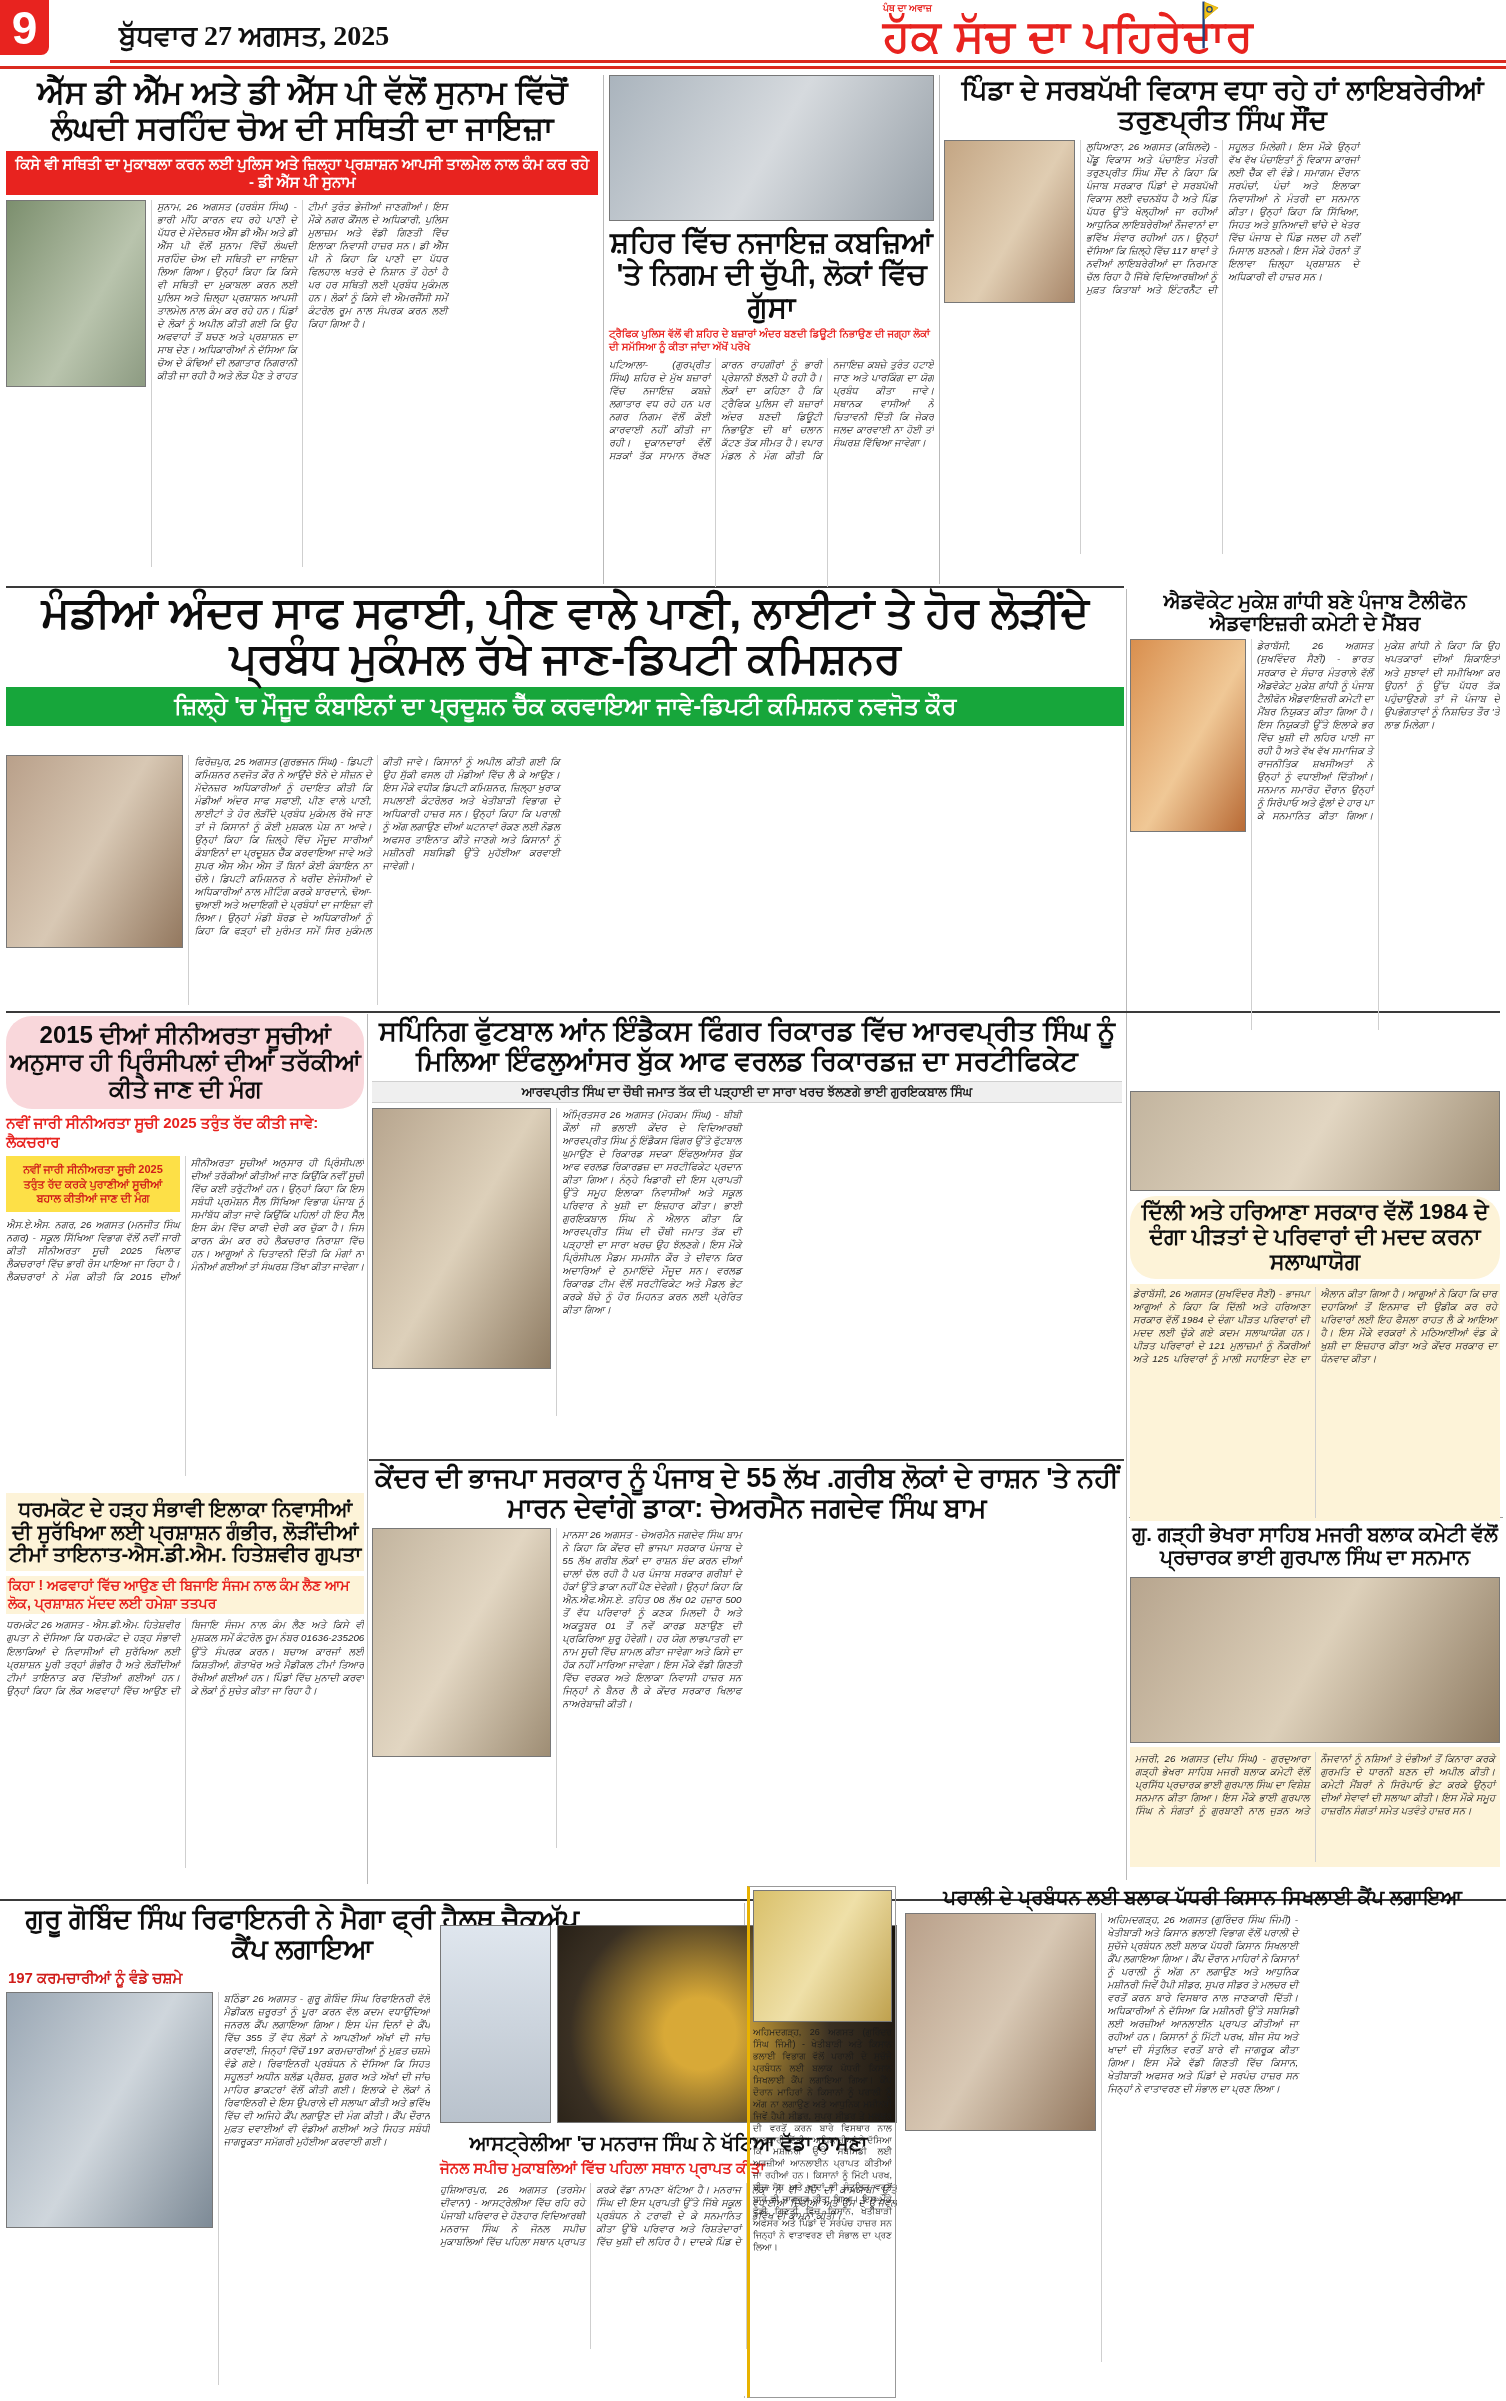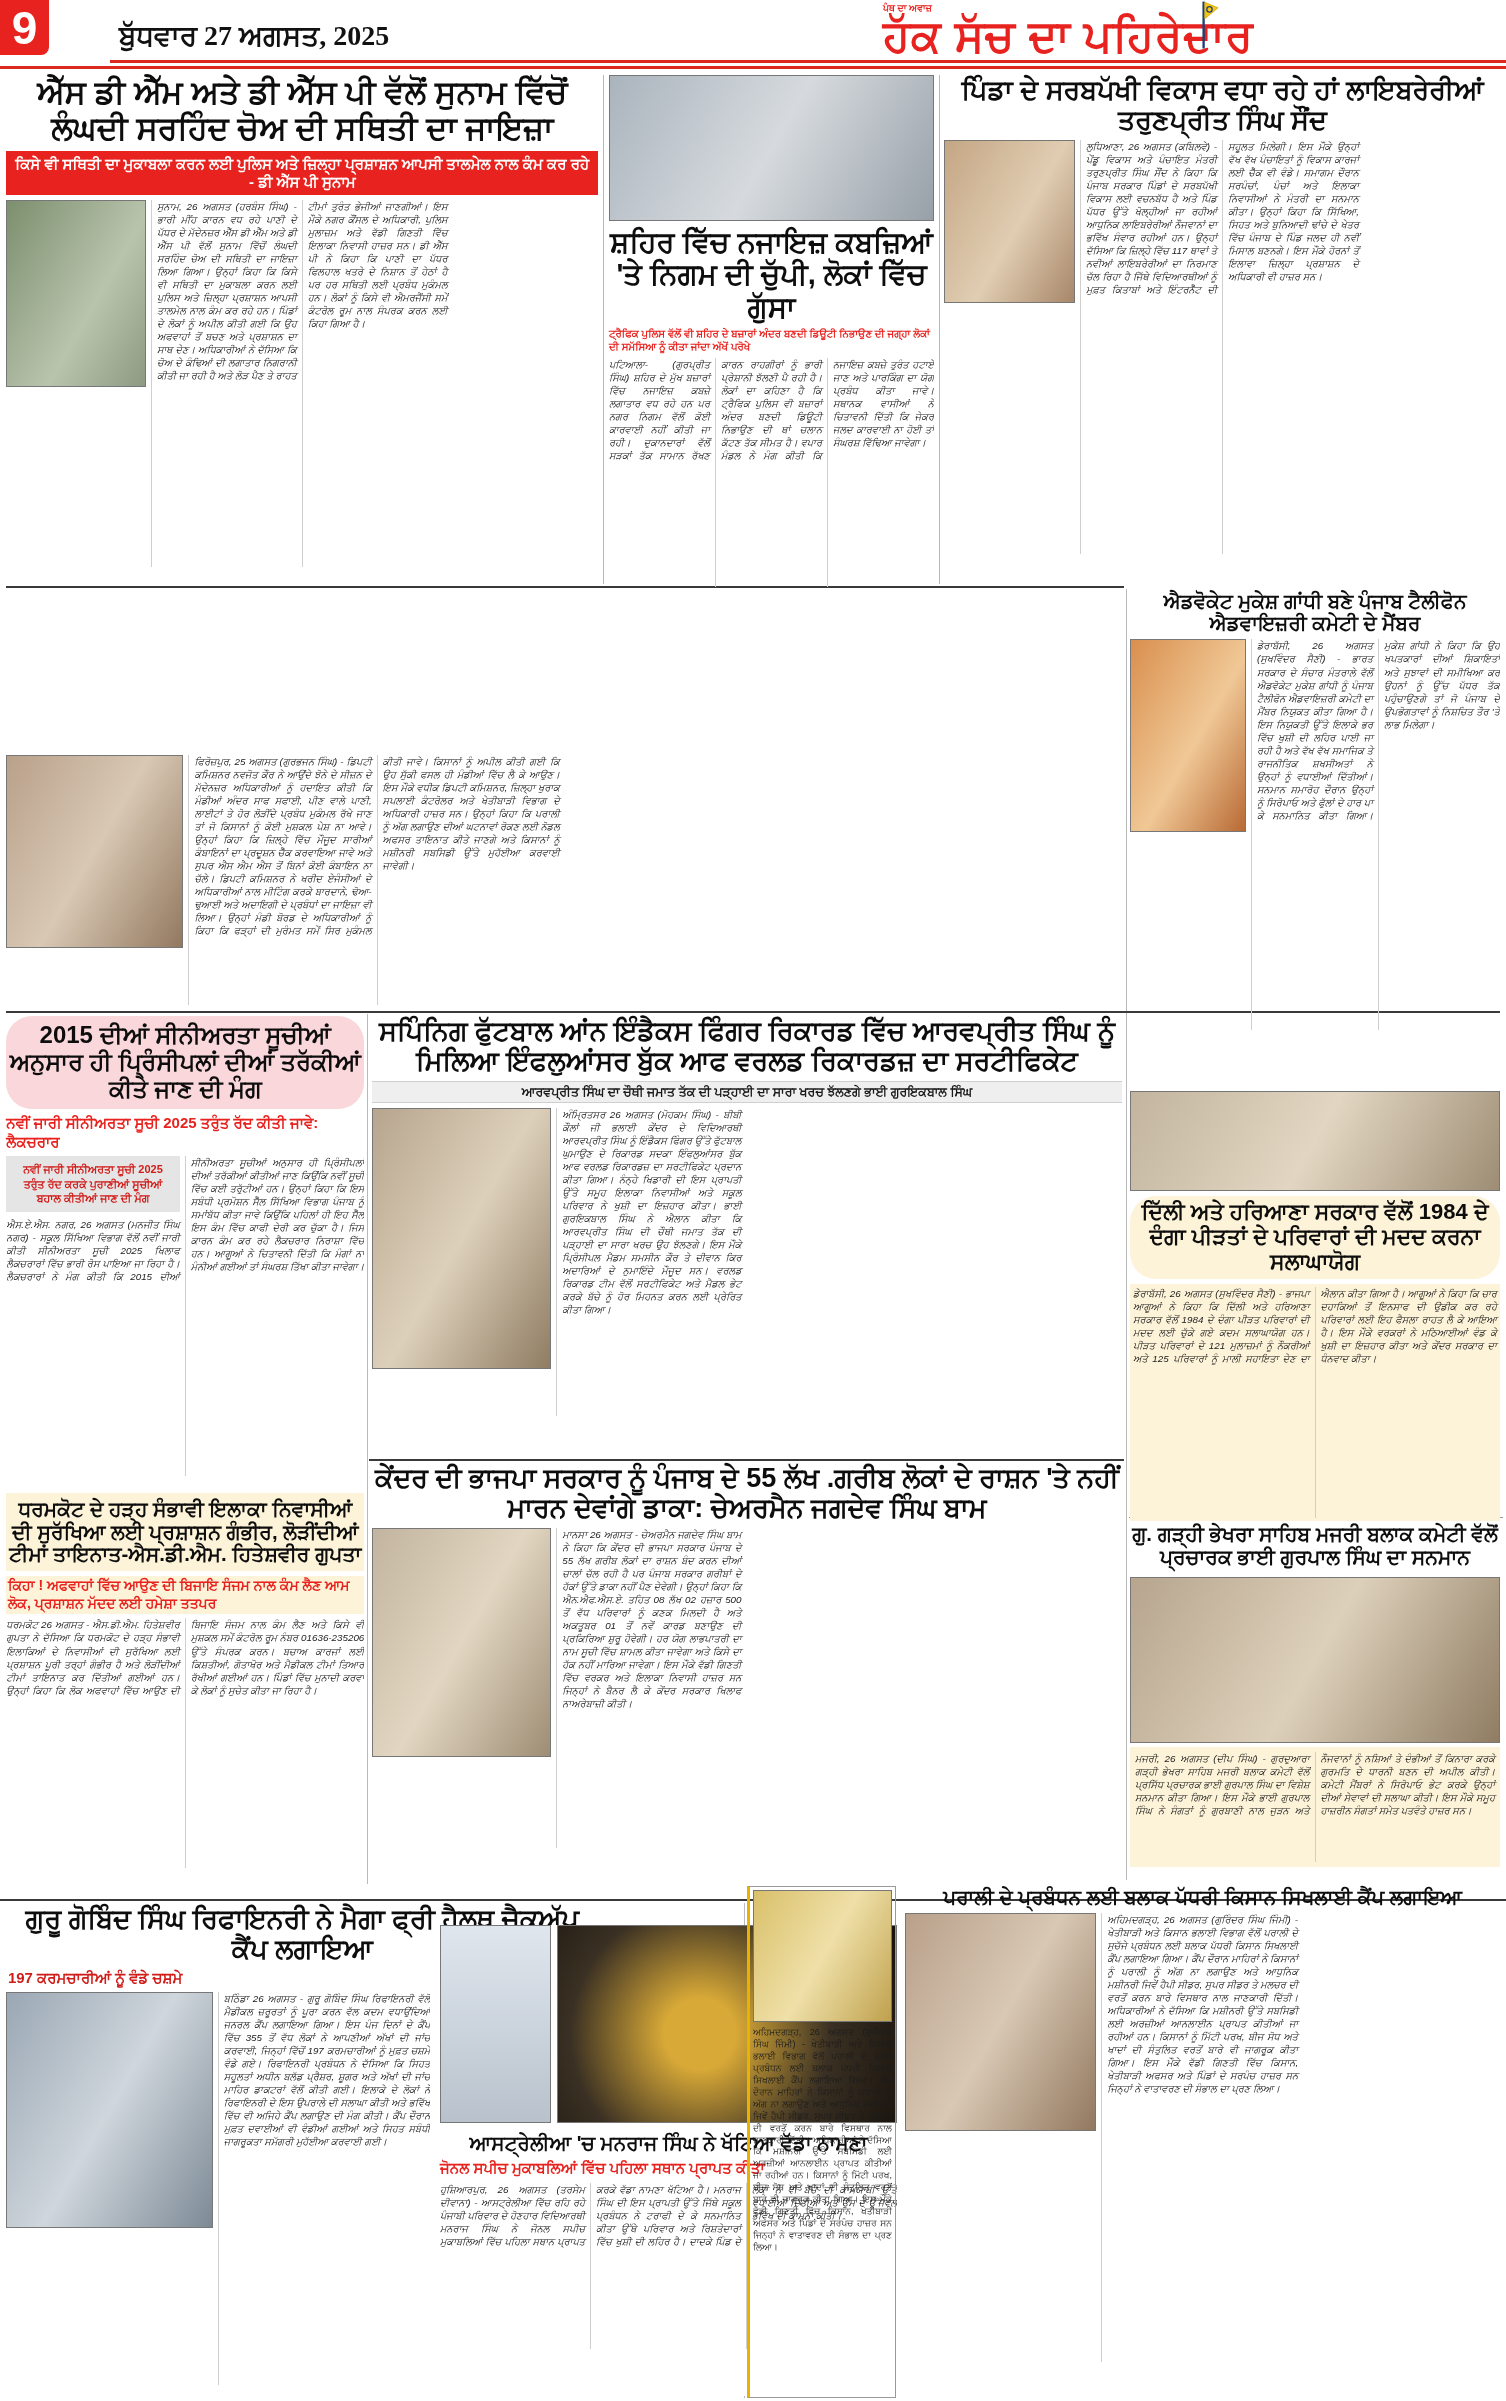--- a/index.html
+++ b/index.html
@@ -30,21 +30,21 @@
   .hl-banner{font-size:43px;line-height:1.08;}
   .redbar{background:#e8231f;color:#fff;font-weight:bold;font-size:15px;text-align:center;
           padding:3.9px 4.7px;margin-bottom:4.7px;}
   .redtextbar{color:#e8231f;font-weight:bold;font-size:13.3px;text-align:left;margin:1.6px 0 4.7px 0;line-height:1.25;}
   .greenbar{background:#17a63b;color:#fff;font-weight:bold;font-size:23.6px;text-align:center;
             padding:6.3px 3.1px;}
   .graybar{background:#efefef;color:#1a1a1a;font-weight:bold;font-size:12.6px;text-align:center;
            padding:2.4px 3.1px;margin-bottom:4.7px;border-top:0.8px solid #cfcfcf;border-bottom:0.8px solid #cfcfcf;}
   .cream{background:#fdf3d8;}
   .pinkhead{background:#f9d7db;padding:6.3px 3.1px;}
-  .yellowbox{background:#e5e5e5;color:#d01d1a;font-weight:bold;font-size:11px;line-height:1.3;
+  .yellowbox{background:#fde047;color:#d01d1a;font-weight:bold;font-size:11px;line-height:1.3;
              padding:6.3px;margin:0 0 6.3px 0;break-inside:avoid;text-align:center;}
   .body{font-size:9.8px;line-height:1.33;text-align:justify;color:#1c1c1c;}
   .cols-2{column-count:2;column-gap:11px;column-rule:0.8px solid #cfcfcf;}
   .cols-3{column-count:3;column-gap:11px;column-rule:0.8px solid #cfcfcf;}
   .cols-4{column-count:4;column-gap:11px;column-rule:0.8px solid #cfcfcf;}
   .cols-6{column-count:6;column-gap:11px;column-rule:0.8px solid #cfcfcf;}
   .body p{margin:0;font-style:italic;}
   .photo{width:100%;border:0.8px solid #777;box-sizing:border-box;margin:0 0 4.7px 0;break-inside:avoid;}
   .ph-flood{background:linear-gradient(120deg,#7c8f6e,#b9c4ad 60%,#8d9b82);}
   .ph-street{background:linear-gradient(120deg,#aab4bd,#d6dade 50%,#97a0a8);}
@@ -119,20 +119,24 @@
   </section>
 
   <section class="art" style="left:944px;top:75px;width:557px;height:509px">
     <h1 class="hl hl-lg">ਪਿੰਡਾ ਦੇ ਸਰਬਪੱਖੀ ਵਿਕਾਸ ਵਧਾ ਰਹੇ ਹਾਂ ਲਾਇਬਰੇਰੀਆਂ ਤਰੁਣਪ੍ਰੀਤ ਸਿੰਘ ਸੌਂਦ</h1>
     <div class="body cols-4" style="height:414px;overflow:hidden">
       <div class="photo ph-indoor" style="height:163px"></div>
       <p>ਲੁਧਿਆਣਾ, 26 ਅਗਸਤ (ਕਬਿਲਵੇ) - ਪੇਂਡੂ ਵਿਕਾਸ ਅਤੇ ਪੰਚਾਇਤ ਮੰਤਰੀ ਤਰੁਣਪ੍ਰੀਤ ਸਿੰਘ ਸੌਂਦ ਨੇ ਕਿਹਾ ਕਿ ਪੰਜਾਬ ਸਰਕਾਰ ਪਿੰਡਾਂ ਦੇ ਸਰਬਪੱਖੀ ਵਿਕਾਸ ਲਈ ਵਚਨਬੱਧ ਹੈ ਅਤੇ ਪਿੰਡ ਪੱਧਰ ਉੱਤੇ ਖੋਲ੍ਹੀਆਂ ਜਾ ਰਹੀਆਂ ਆਧੁਨਿਕ ਲਾਇਬਰੇਰੀਆਂ ਨੌਜਵਾਨਾਂ ਦਾ ਭਵਿੱਖ ਸੰਵਾਰ ਰਹੀਆਂ ਹਨ। ਉਨ੍ਹਾਂ ਦੱਸਿਆ ਕਿ ਜ਼ਿਲ੍ਹੇ ਵਿੱਚ 117 ਥਾਵਾਂ ਤੇ ਨਵੀਆਂ ਲਾਇਬਰੇਰੀਆਂ ਦਾ ਨਿਰਮਾਣ ਚੱਲ ਰਿਹਾ ਹੈ ਜਿੱਥੇ ਵਿਦਿਆਰਥੀਆਂ ਨੂੰ ਮੁਫ਼ਤ ਕਿਤਾਬਾਂ ਅਤੇ ਇੰਟਰਨੈੱਟ ਦੀ ਸਹੂਲਤ ਮਿਲੇਗੀ। ਇਸ ਮੌਕੇ ਉਨ੍ਹਾਂ ਵੱਖ ਵੱਖ ਪੰਚਾਇਤਾਂ ਨੂੰ ਵਿਕਾਸ ਕਾਰਜਾਂ ਲਈ ਚੈੱਕ ਵੀ ਵੰਡੇ। ਸਮਾਗਮ ਦੌਰਾਨ ਸਰਪੰਚਾਂ, ਪੰਚਾਂ ਅਤੇ ਇਲਾਕਾ ਨਿਵਾਸੀਆਂ ਨੇ ਮੰਤਰੀ ਦਾ ਸਨਮਾਨ ਕੀਤਾ। ਉਨ੍ਹਾਂ ਕਿਹਾ ਕਿ ਸਿੱਖਿਆ, ਸਿਹਤ ਅਤੇ ਬੁਨਿਆਦੀ ਢਾਂਚੇ ਦੇ ਖੇਤਰ ਵਿੱਚ ਪੰਜਾਬ ਦੇ ਪਿੰਡ ਜਲਦ ਹੀ ਨਵੀਂ ਮਿਸਾਲ ਬਣਨਗੇ। ਇਸ ਮੌਕੇ ਹੋਰਨਾਂ ਤੋਂ ਇਲਾਵਾ ਜ਼ਿਲ੍ਹਾ ਪ੍ਰਸ਼ਾਸ਼ਨ ਦੇ ਅਧਿਕਾਰੀ ਵੀ ਹਾਜ਼ਰ ਸਨ।</p>
     </div>
   </section>
 
+  <section class="art" style="left:6.3px;top:589px;width:1118px;height:162px">
+    <h1 class="hl hl-banner">ਮੰਡੀਆਂ ਅੰਦਰ ਸਾਫ ਸਫਾਈ, ਪੀਣ ਵਾਲੇ ਪਾਣੀ, ਲਾਈਟਾਂ ਤੇ ਹੋਰ ਲੋੜੀਂਦੇ ਪ੍ਰਬੰਧ ਮੁਕੰਮਲ ਰੱਖੇ ਜਾਣ-ਡਿਪਟੀ ਕਮਿਸ਼ਨਰ</h1>
+    <div class="greenbar">ਜ਼ਿਲ੍ਹੇ 'ਚ ਮੌਜੂਦ ਕੰਬਾਇਨਾਂ ਦਾ ਪ੍ਰਦੂਸ਼ਨ ਚੈੱਕ ਕਰਵਾਇਆ ਜਾਵੇ-ਡਿਪਟੀ ਕਮਿਸ਼ਨਰ ਨਵਜੋਤ ਕੌਰ</div>
+  </section>
 
   <section class="art" style="left:6.3px;top:755px;width:1118px;height:253px">
     <div class="body cols-6" style="height:250px;overflow:hidden">
       <div class="photo ph-meeting" style="height:193px"></div>
       <p>ਫਿਰੋਜ਼ਪੁਰ, 25 ਅਗਸਤ (ਗੁਰਭਜਨ ਸਿੰਘ) - ਡਿਪਟੀ ਕਮਿਸ਼ਨਰ ਨਵਜੋਤ ਕੌਰ ਨੇ ਆਉਂਦੇ ਝੋਨੇ ਦੇ ਸੀਜ਼ਨ ਦੇ ਮੱਦੇਨਜ਼ਰ ਅਧਿਕਾਰੀਆਂ ਨੂੰ ਹਦਾਇਤ ਕੀਤੀ ਕਿ ਮੰਡੀਆਂ ਅੰਦਰ ਸਾਫ ਸਫਾਈ, ਪੀਣ ਵਾਲੇ ਪਾਣੀ, ਲਾਈਟਾਂ ਤੇ ਹੋਰ ਲੋੜੀਂਦੇ ਪ੍ਰਬੰਧ ਮੁਕੰਮਲ ਰੱਖੇ ਜਾਣ ਤਾਂ ਜੋ ਕਿਸਾਨਾਂ ਨੂੰ ਕੋਈ ਮੁਸ਼ਕਲ ਪੇਸ਼ ਨਾ ਆਵੇ। ਉਨ੍ਹਾਂ ਕਿਹਾ ਕਿ ਜ਼ਿਲ੍ਹੇ ਵਿੱਚ ਮੌਜੂਦ ਸਾਰੀਆਂ ਕੰਬਾਇਨਾਂ ਦਾ ਪ੍ਰਦੂਸ਼ਨ ਚੈੱਕ ਕਰਵਾਇਆ ਜਾਵੇ ਅਤੇ ਸੁਪਰ ਐਸ ਐਮ ਐਸ ਤੋਂ ਬਿਨਾਂ ਕੋਈ ਕੰਬਾਇਨ ਨਾ ਚੱਲੇ। ਡਿਪਟੀ ਕਮਿਸ਼ਨਰ ਨੇ ਖਰੀਦ ਏਜੰਸੀਆਂ ਦੇ ਅਧਿਕਾਰੀਆਂ ਨਾਲ ਮੀਟਿੰਗ ਕਰਕੇ ਬਾਰਦਾਨੇ, ਢੋਆ-ਢੁਆਈ ਅਤੇ ਅਦਾਇਗੀ ਦੇ ਪ੍ਰਬੰਧਾਂ ਦਾ ਜਾਇਜ਼ਾ ਵੀ ਲਿਆ। ਉਨ੍ਹਾਂ ਮੰਡੀ ਬੋਰਡ ਦੇ ਅਧਿਕਾਰੀਆਂ ਨੂੰ ਕਿਹਾ ਕਿ ਫੜ੍ਹਾਂ ਦੀ ਮੁਰੰਮਤ ਸਮੇਂ ਸਿਰ ਮੁਕੰਮਲ ਕੀਤੀ ਜਾਵੇ। ਕਿਸਾਨਾਂ ਨੂੰ ਅਪੀਲ ਕੀਤੀ ਗਈ ਕਿ ਉਹ ਸੁੱਕੀ ਫਸਲ ਹੀ ਮੰਡੀਆਂ ਵਿੱਚ ਲੈ ਕੇ ਆਉਣ। ਇਸ ਮੌਕੇ ਵਧੀਕ ਡਿਪਟੀ ਕਮਿਸ਼ਨਰ, ਜ਼ਿਲ੍ਹਾ ਖੁਰਾਕ ਸਪਲਾਈ ਕੰਟਰੋਲਰ ਅਤੇ ਖੇਤੀਬਾੜੀ ਵਿਭਾਗ ਦੇ ਅਧਿਕਾਰੀ ਹਾਜ਼ਰ ਸਨ। ਉਨ੍ਹਾਂ ਕਿਹਾ ਕਿ ਪਰਾਲੀ ਨੂੰ ਅੱਗ ਲਗਾਉਣ ਦੀਆਂ ਘਟਨਾਵਾਂ ਰੋਕਣ ਲਈ ਨੋਡਲ ਅਫਸਰ ਤਾਇਨਾਤ ਕੀਤੇ ਜਾਣਗੇ ਅਤੇ ਕਿਸਾਨਾਂ ਨੂੰ ਮਸ਼ੀਨਰੀ ਸਬਸਿਡੀ ਉੱਤੇ ਮੁਹੱਈਆ ਕਰਵਾਈ ਜਾਵੇਗੀ।</p>
     </div>
   </section>
 
   <section class="art" style="left:1130px;top:590px;width:370px;height:498px">
     <h1 class="hl hl-md">ਐਡਵੋਕੇਟ ਮੁਕੇਸ਼ ਗਾਂਧੀ ਬਣੇ ਪੰਜਾਬ ਟੈਲੀਫੋਨ ਐਡਵਾਇਜ਼ਰੀ ਕਮੇਟੀ ਦੇ ਮੈਂਬਰ</h1>

